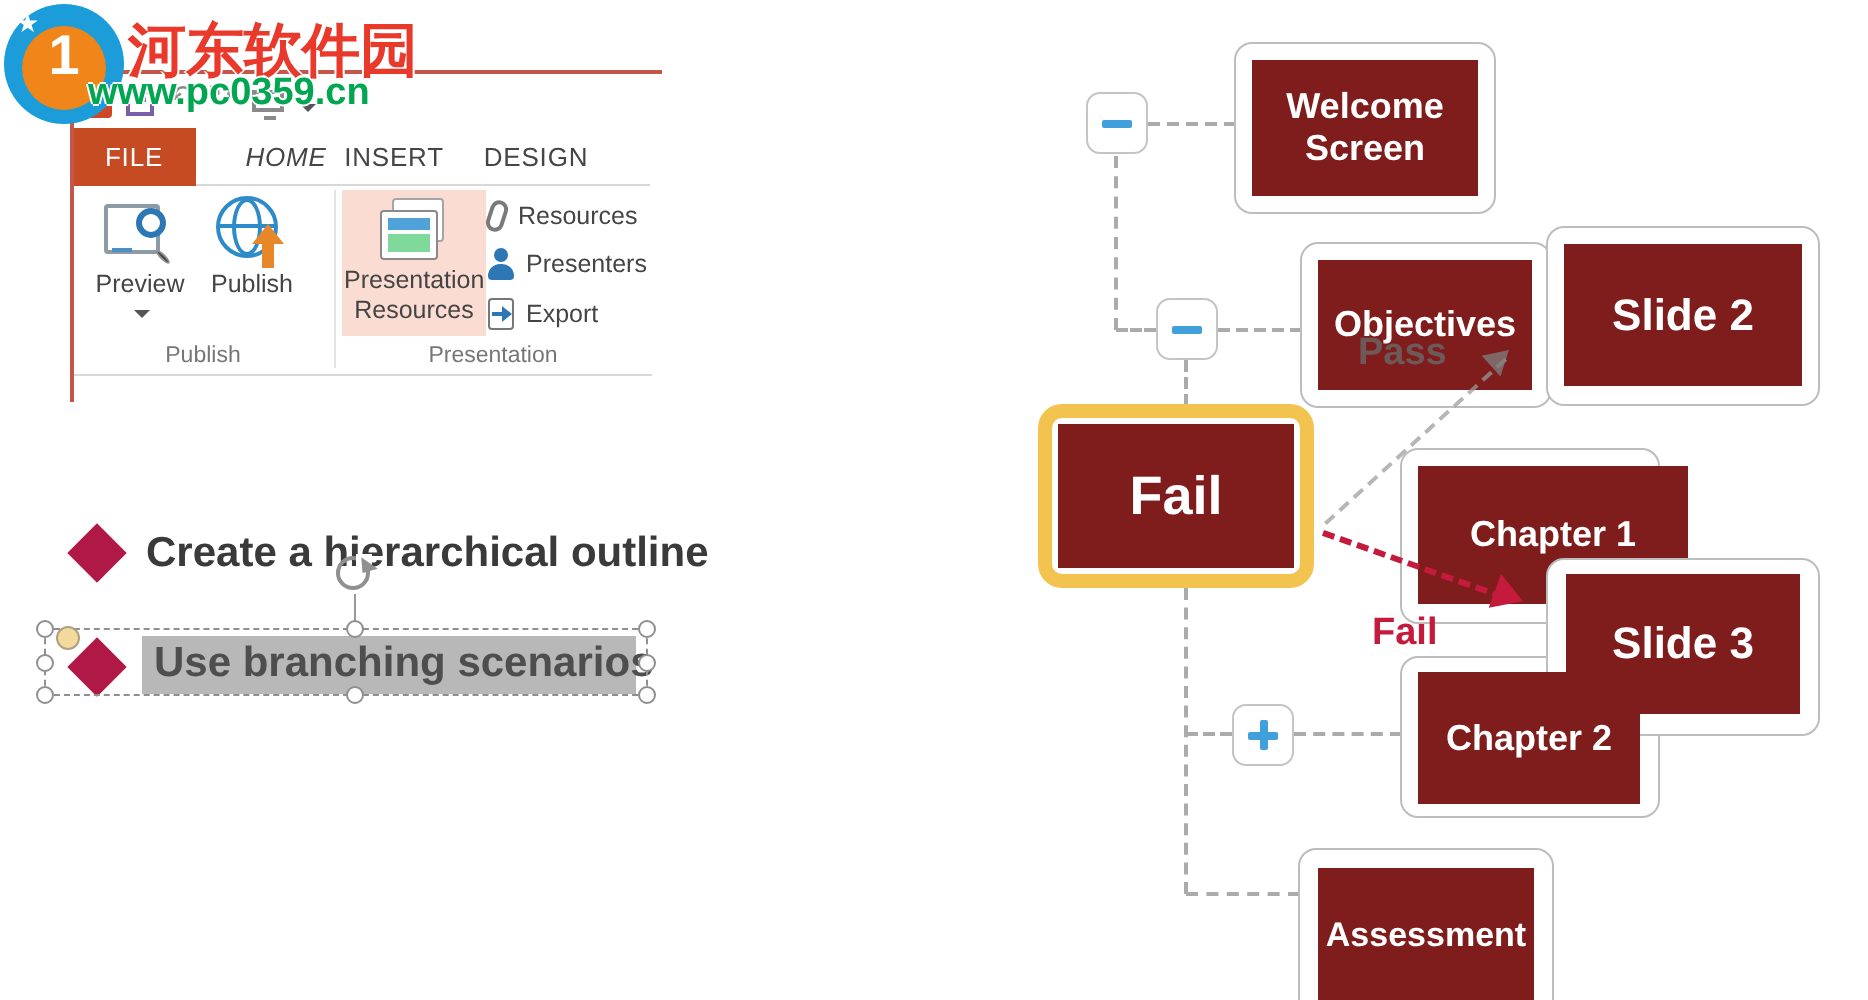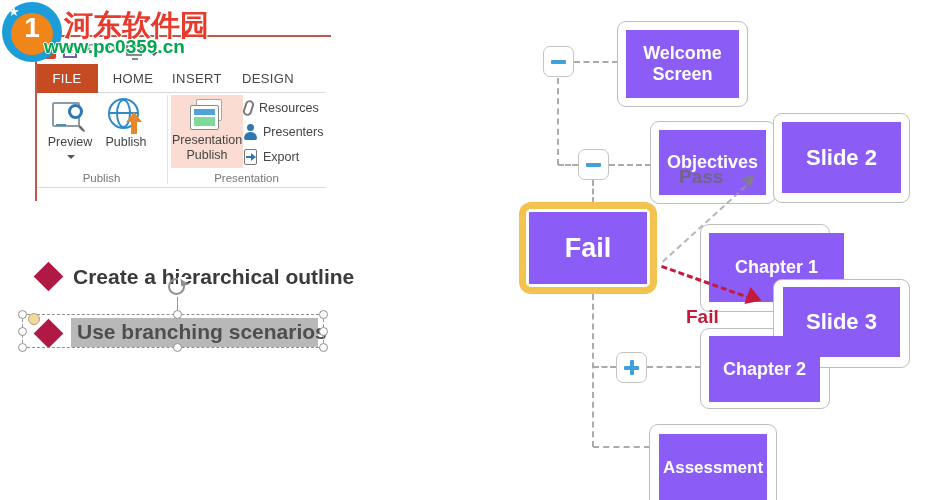--- a/index.html
+++ b/index.html
@@ -33,21 +33,21 @@
   .qat-undo, .qat-redo { font-size:15px; color:#8a8a8a; line-height:14px; }
   .qat-undo { left:84px; top:42px; }
   .qat-redo { left:104px; top:42px; }
   .qat-show { left:126px; top:45px; width:16px; height:11px; border:2px solid #8a8a8a; }
   .qat-show i { position:absolute; left:4px; top:11px; width:6px; height:2px; background:#8a8a8a; }
   .qat-caret { left:150px; top:52px; width:0; height:0; border-left:4px solid transparent; border-right:4px solid transparent; border-top:4px solid #555; }
 
   
   .tab-file { left:36px; top:64px; width:62px; height:29px; background:#C64A22; color:#fff; display:flex; align-items:center; justify-content:center; font-size:13px; letter-spacing:.4px; }
   .tab { top:64px; height:29px; display:flex; align-items:center; justify-content:center; font-size:13px; color:#454545; letter-spacing:.4px; }
-  .tab-home { left:105px; width:56px; }
+  .tab-home { left:115px; width:56px;font-style:italic; }
   .tab-insert { left:166px; width:62px; }
   .tab-design { left:236px; width:64px; }
 
   
   .btn-label { font-size:12.5px; color:#444; text-align:center; }
   #preview-btn { left:34px; top:96px; width:72px; height:72px; }
   #preview-icon { position:absolute; left:18px; top:4px; width:34px; height:32px; }
   #preview-icon .win { position:absolute; left:0; top:2px; width:28px; height:25px; border:2px solid #8C9BA5; border-radius:2px; background:#fff; }
   #preview-icon .dots { position:absolute; left:4px; bottom:6px; width:10px; height:2px; background:#4A90C4; }
   #preview-icon .lens { position:absolute; right:3px; top:4px; width:15px; height:15px; border:3px solid #2E77B5; border-radius:50%; background:#fff; }
@@ -95,21 +95,21 @@
   #sel-box { left:22px; top:314px; width:302px; height:34px; border:1px dashed #8F8F8F; z-index:3; }
   .handle { position:absolute; width:9px; height:9px; border-radius:50%; background:#fff; border:1px solid #8F8F8F; z-index:4; }
   #rotate-handle { left:168px; top:278px; width:17px; height:17px; border:2.5px solid #909090; border-radius:50%; z-index:4; background:transparent; }
   #rotate-handle .gap { position:absolute; right:-3px; top:-3px; width:8px; height:8px; background:#fff; }
   #rotate-handle .tip { position:absolute; right:-5px; top:1px; width:0; height:0; border-left:5px solid transparent; border-right:5px solid transparent; border-top:6px solid #909090; transform:rotate(35deg); }
   #rotate-stem { left:177px; top:297px; width:1px; height:17px; background:#9a9a9a; z-index:3; }
   #adjust-handle { left:28px; top:313px; width:12px; height:12px; border-radius:50%; background:#F2DA9C; border:1px solid #B0A080; z-index:5; }
 
   
   .card { position:absolute; background:#fff; border:1.5px solid #BDBDBD; border-radius:9px; }
-  .node { position:absolute; background:#8b5cf6; display:flex; align-items:center; justify-content:center; text-align:center; color:#fff; font-weight:bold; }
+  .node { position:absolute; background:#7f1d1d; display:flex; align-items:center; justify-content:center; text-align:center; color:#fff; font-weight:bold; }
   .conn { position:absolute; z-index:1; }
   .h-dash { border-top:2px dashed #ABABAB; }
   .v-dash { border-left:2px dashed #ABABAB; }
   .pm-btn { position:absolute; width:31px; height:31px; background:#fff; border:1.5px solid #C4C4C4; border-radius:7px; z-index:2; display:flex; align-items:center; justify-content:center; }
   .pm-btn .h { width:15px; height:4px; background:#3FA0DC; border-radius:1px; }
   .pm-btn .v { position:absolute; width:4px; height:15px; background:#3FA0DC; border-radius:1px; }
 
   #welcome-card { left:617px; top:21px; width:131px; height:86px; z-index:2; }
   #welcome-node { left:626px; top:30px; width:113px; height:68px; font-size:18px; line-height:21px; z-index:2; padding:0 10px; }
   #objectives-card { left:650px; top:121px; width:126px; height:83px; z-index:2; }
@@ -196,21 +196,21 @@
   </div>
   <div class="abs group-divider"></div>
 
   <div class="abs" id="pe-btn">
     <div id="pe-icon">
       <span class="back"></span>
         <span class="front"></span>
         <span class="bar"></span>
         <span class="body"></span>
     </div>
-    <div class="btn-label">Presentation Publish</div>
+    <div class="btn-label">Presentation Resources</div>
   </div>
   <div class="abs mini-row" style="top:99px;">
     <span class="icon-clip"></span>
     <span class="mini-label">Resources</span>
   </div>
   <div class="abs mini-row" style="top:123px;">
     <span class="icon-person">
         <span class="head"></span>
         <span class="body"></span>
       </span>

